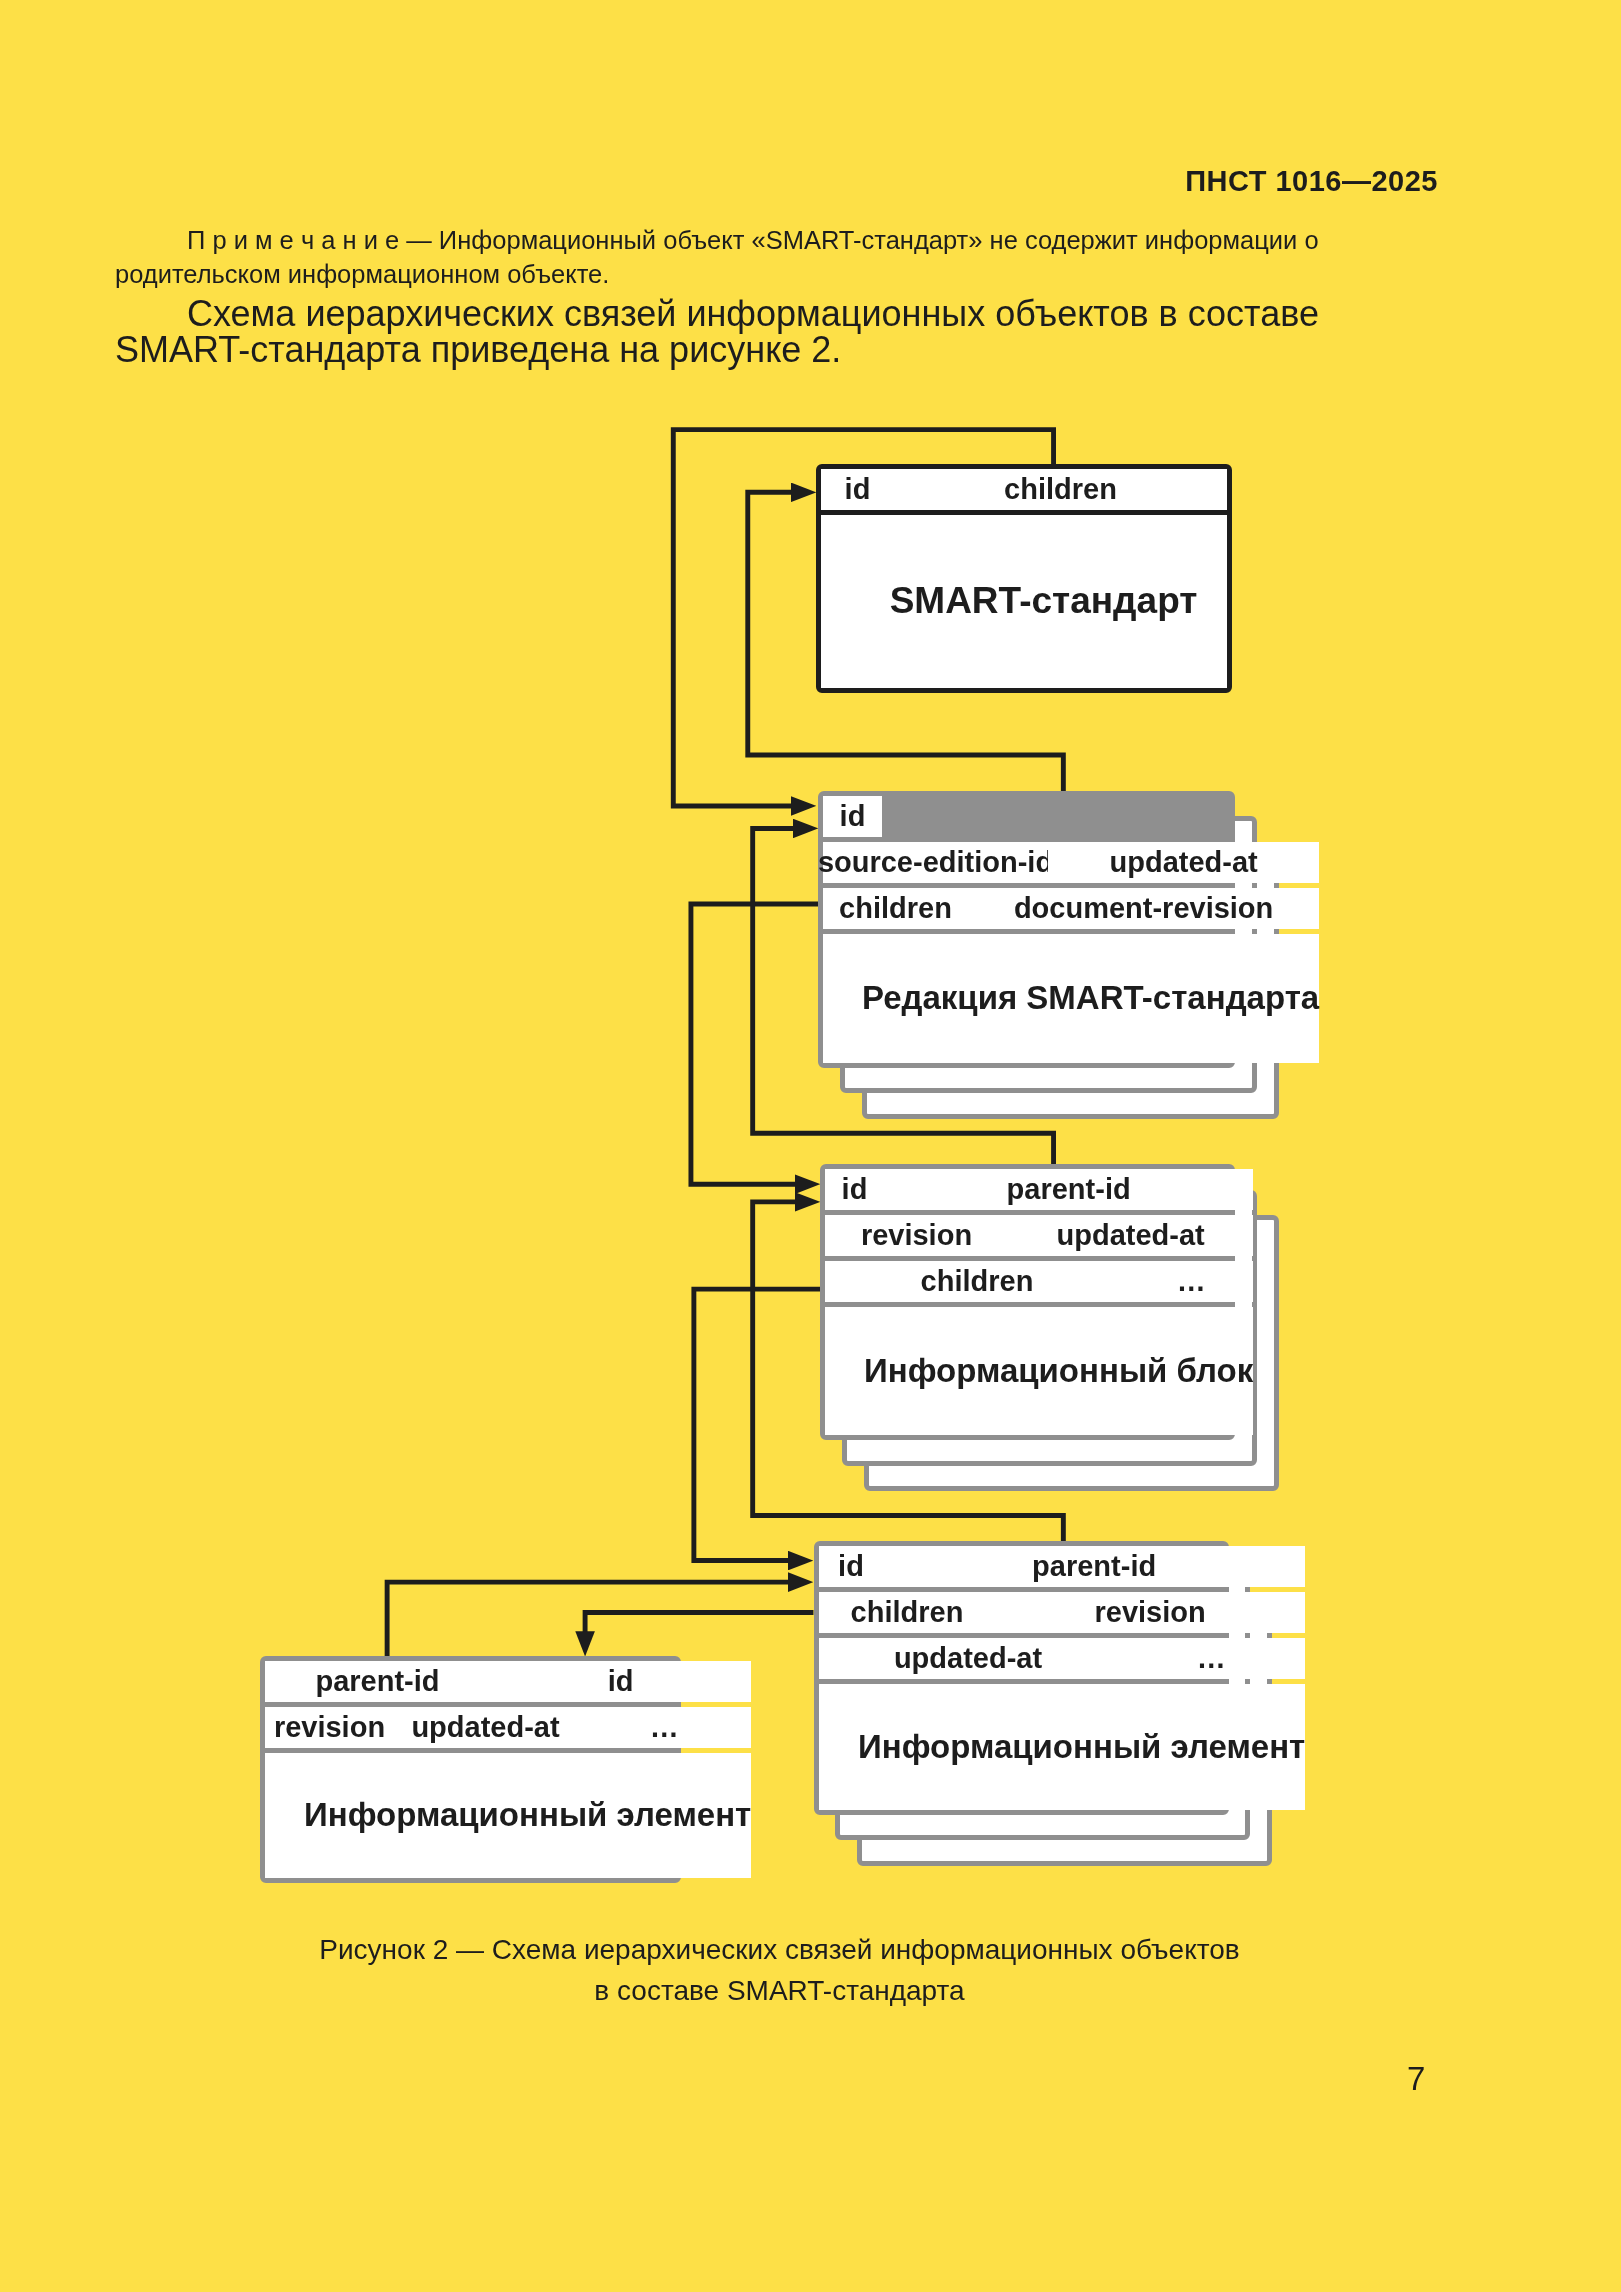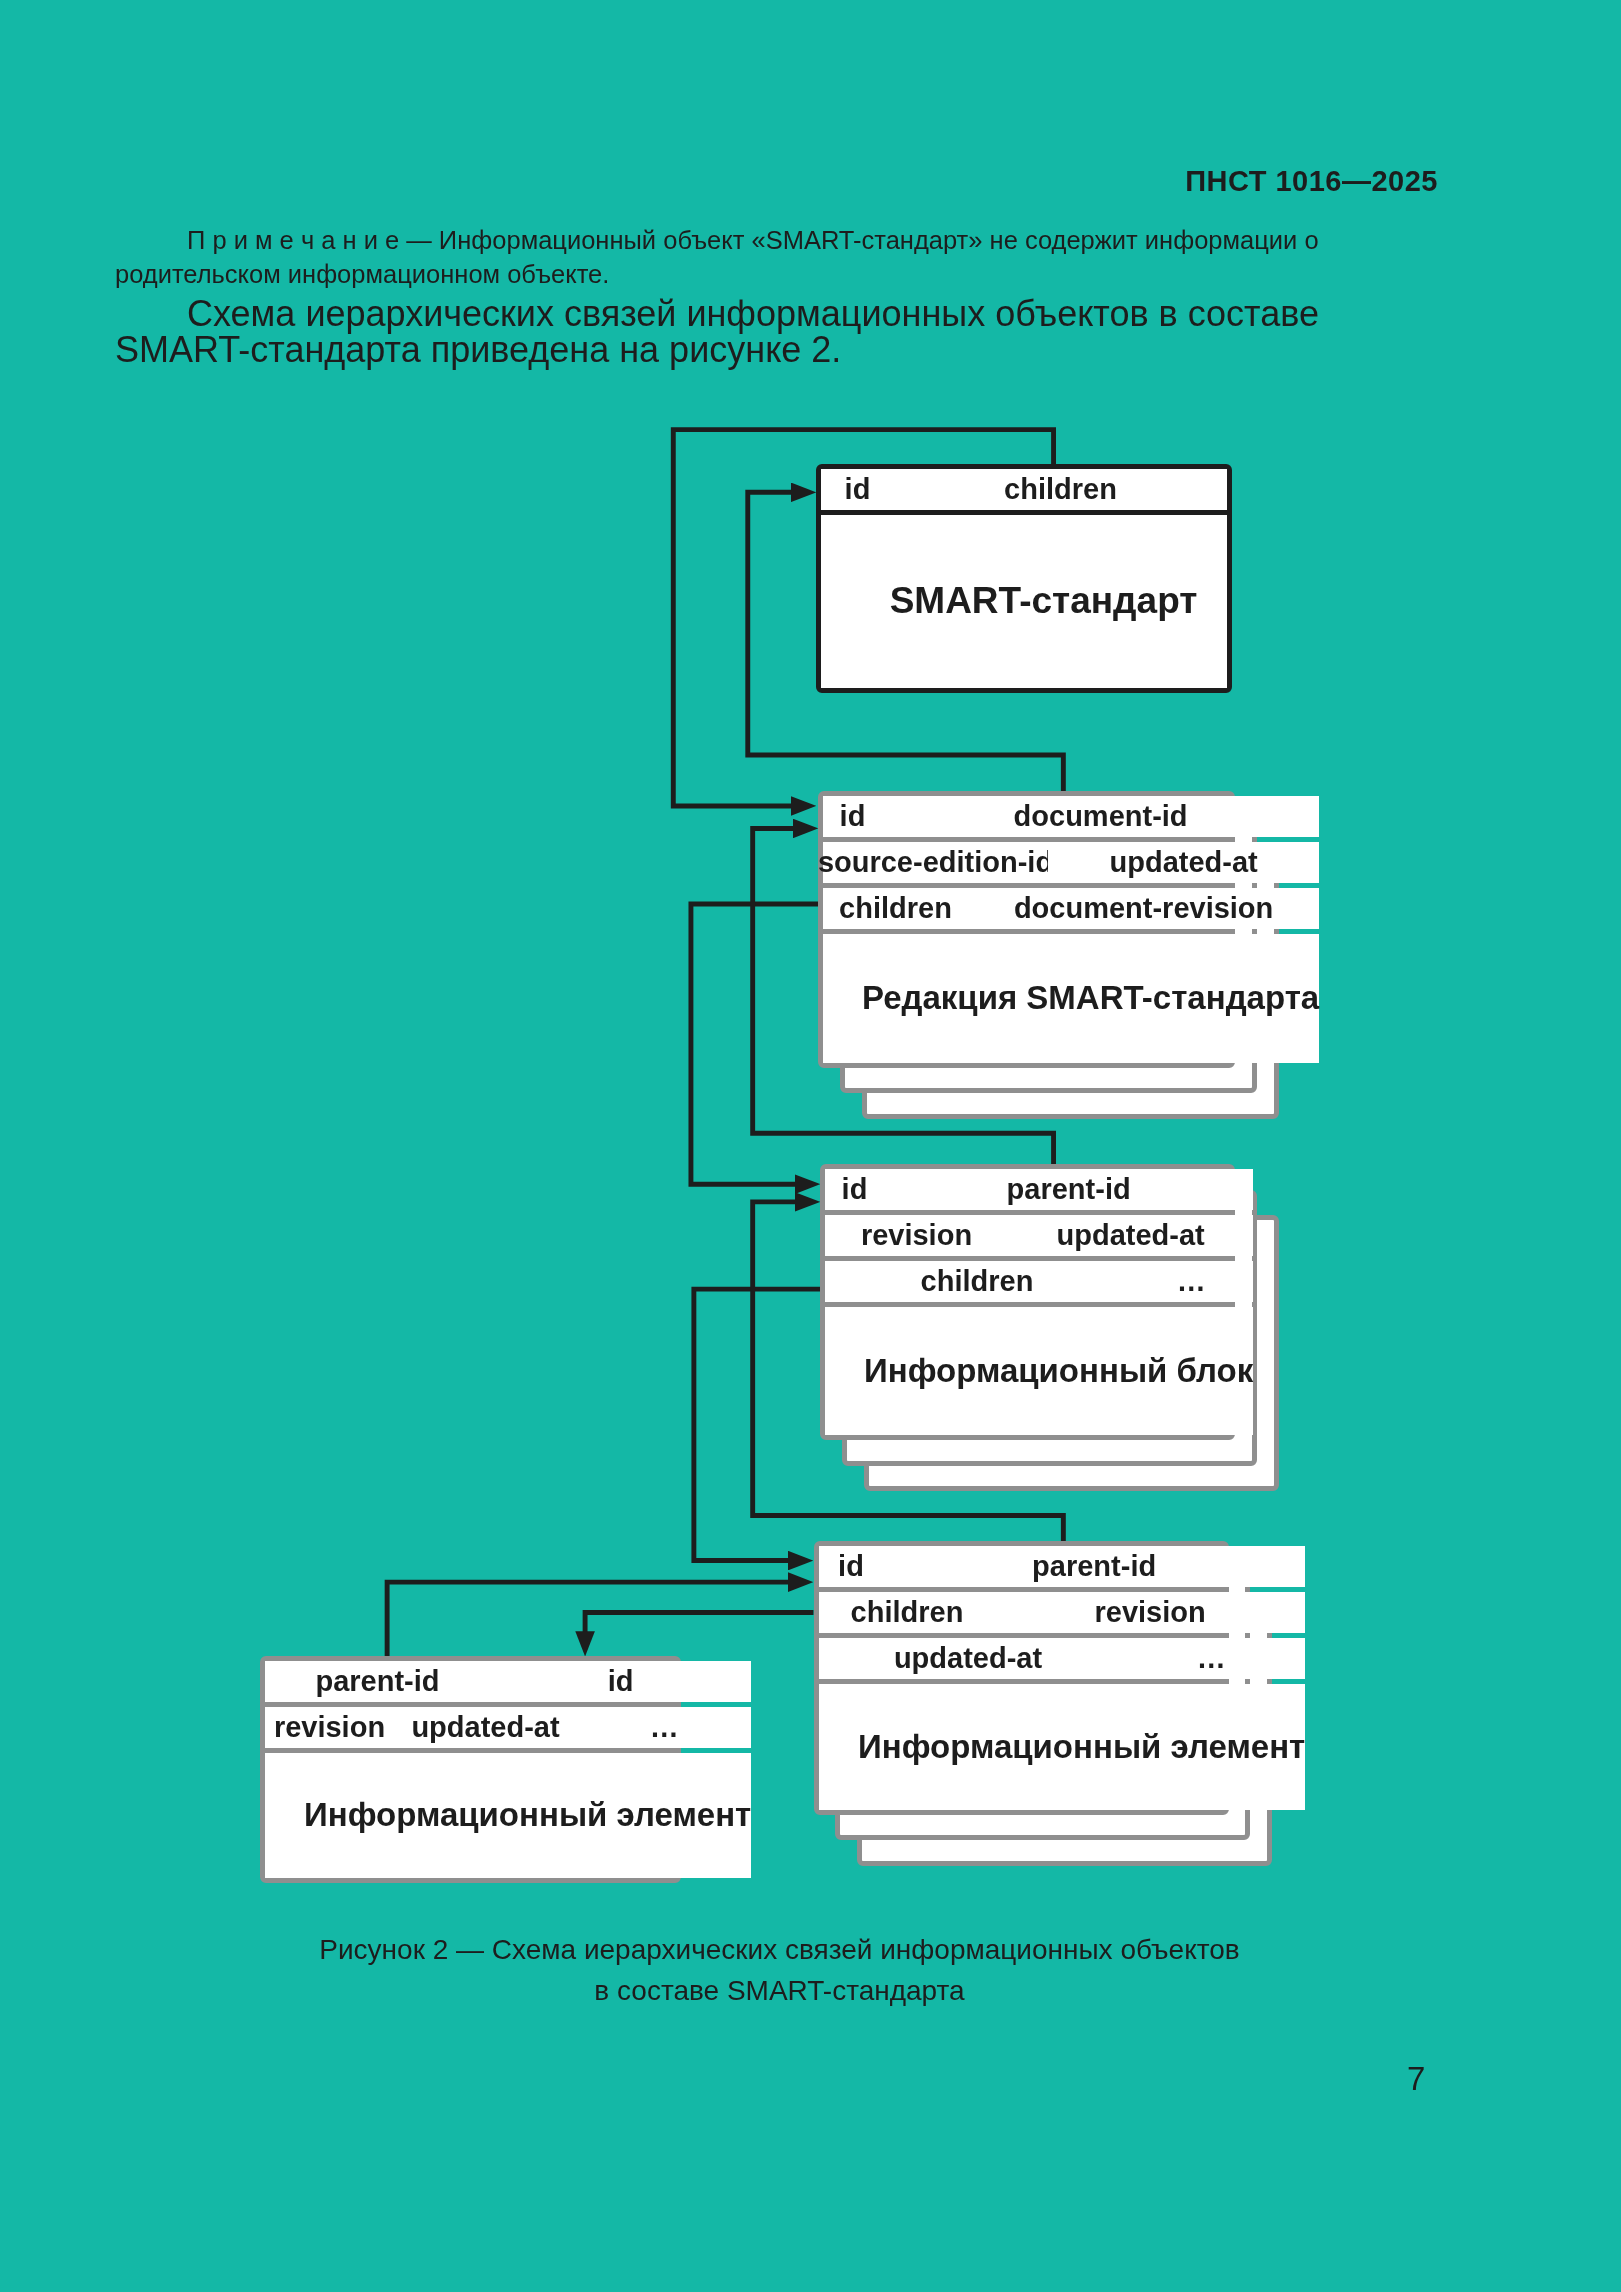--- a/index.html
+++ b/index.html
@@ -2,21 +2,21 @@
 <html><head>
 <meta charset="utf-8">
 <style>
   * { box-sizing: border-box; margin: 0; padding: 0; }
   html, body { background: #ffffff; }
   body { font-family: "Liberation Sans", sans-serif; color: #1d1d1d; }
   .page {
     position: relative;
     width: 1621px;
     height: 2293px;
-    background: #14b8a6;
+    background: #fde047;
     overflow: hidden;
   }
   .doc-header {
     position: absolute;
     top: 165px;
     right: 183px;
     font-size: 29px;
     font-weight: bold;
     letter-spacing: 0.5px;
   }
@@ -175,21 +175,20 @@
     <div class="orow r1">
       <div class="cell">id</div>
       <div class="cell">children</div>
     </div>
     <div class="obody">SMART-стандарт</div>
   </div>
 
   <div class="obox b2">
     <div class="orow r1">
       <div class="cell">id</div>
-      <div class="cell">document-id</div>
     </div>
     <div class="orow r2">
       <div class="cell">source-edition-id</div>
       <div class="cell">updated-at</div>
     </div>
     <div class="orow r3">
       <div class="cell">children</div>
       <div class="cell">document-revision</div>
     </div>
     <div class="obody">Редакция SMART-стандарта</div>

